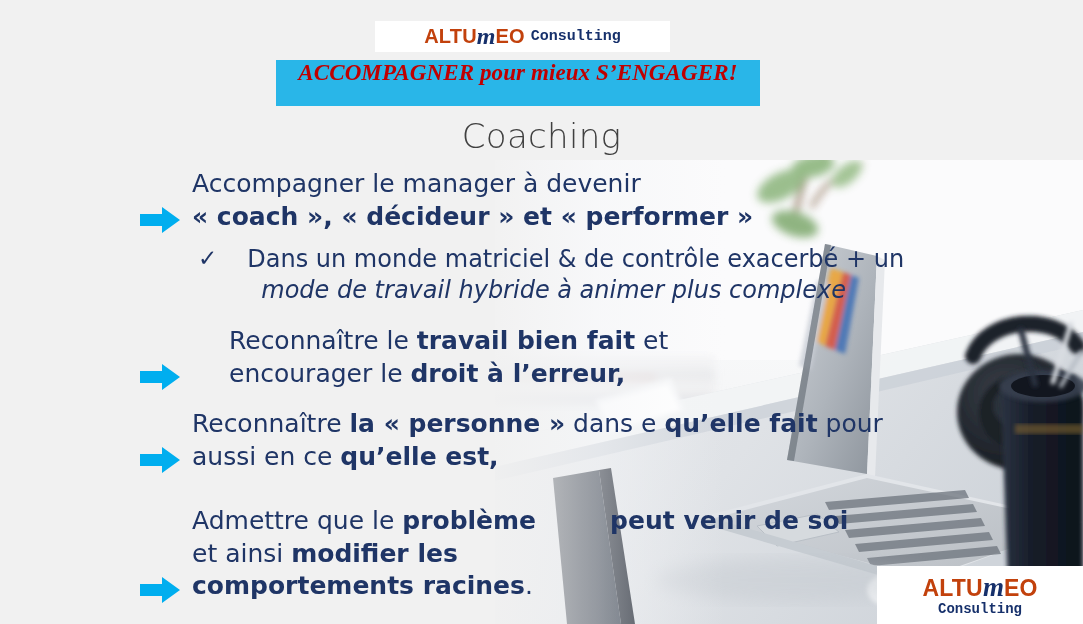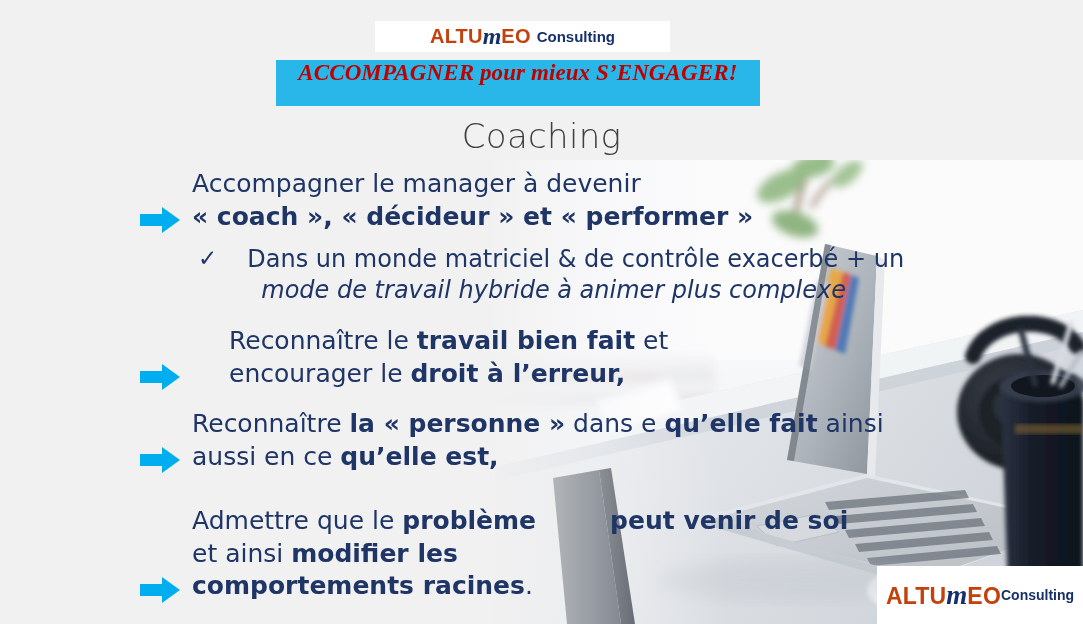--- a/index.html
+++ b/index.html
@@ -64,21 +64,21 @@
   }
   .logo-plate .logo-word { font-size: 20px; }
   .logo-m {
     font-family: "Liberation Serif", serif;
     font-style: italic;
     font-weight: bold;
     color: #16306b;
   }
   .logo-plate .logo-m { font-size: 24px; }
   .logo-sub {
-    font-family: Liberation Sans, sans-serif;
+    font-family: Liberation Mono, monospace;
     font-weight: bold;
     color: #16306b;
   }
   .logo-plate .logo-sub { font-size: 15px; margin-left: 6px; }
 
   
   .tagline {
     position: absolute;
     left: 276px;
     top: 60px;
@@ -173,21 +173,21 @@
 
   
   .logo-plate-br {
     position: absolute;
     left: 877px;
     top: 566px;
     width: 206px;
     height: 58px;
     background: #ffffff;
     display: flex;
-    flex-direction: row;
+    flex-direction: column;
     align-items: center;
     justify-content: center;
     line-height: 1.05;
   }
   .logo-plate-br .logo-word { font-size: 23px; }
   .logo-plate-br .logo-m { font-size: 27px; }
   .logo-plate-br .logo-sub { font-size: 14px; margin-left: 0; margin-top: 1px; }
 </style>
 </head>
 <body>
@@ -376,21 +376,21 @@
       </span>
     </div>
 
     <div class="bullet" style="left:140px; top:248px;">
       <span class="arrow">
         <svg viewBox="0 0 40 26">
             <path d="M0 7 H22 V0 L40 13 L22 26 V19 H0 Z" fill="#00aeef"></path>
           </svg>
       </span>
       <span class="btext">
-        <span>Reconnaître </span><b>la « personne »</b><span> dans e </span><b>qu’elle fait</b><span> ainsi</span><br>
+        <span>Reconnaître </span><b>la « personne »</b><span> dans e </span><b>qu’elle fait</b><span> pour</span><br>
         <span>aussi en ce </span><b>qu’elle est,</b>
       </span>
     </div>
 
     <div class="bullet" style="left:140px; top:345px;">
       <span class="arrow">
         <svg viewBox="0 0 40 26">
             <path d="M0 7 H22 V0 L40 13 L22 26 V19 H0 Z" fill="#00aeef"></path>
           </svg>
       </span>

